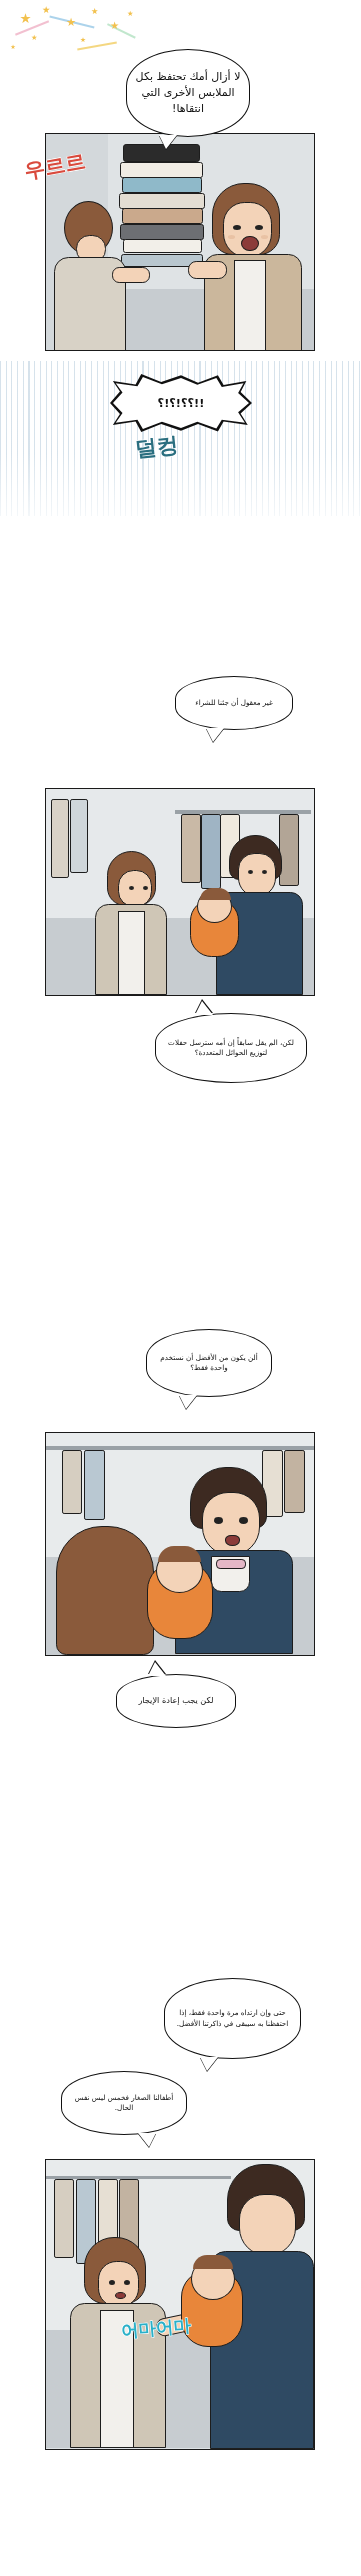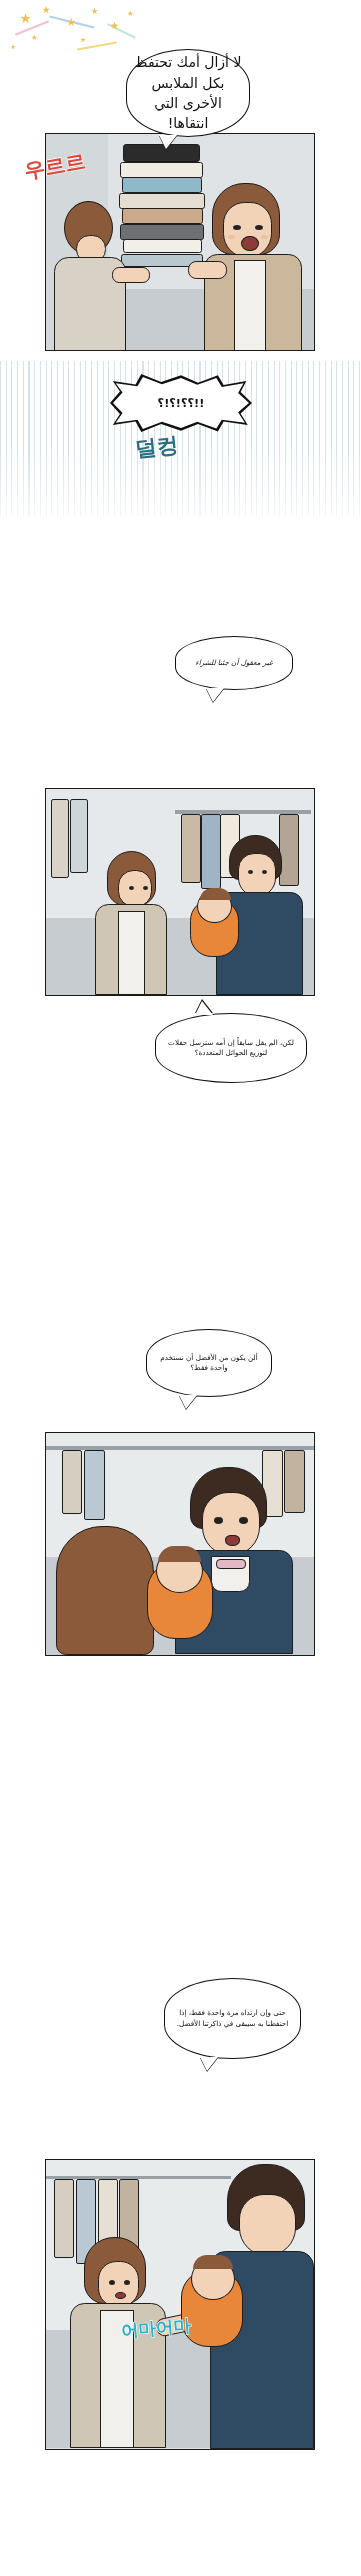--- a/index.html
+++ b/index.html
@@ -186,21 +186,21 @@
   <div class="star" style="left:31px;top:33px;font-size:7.2px;">★</div>
   <div class="star" style="left:80px;top:36px;font-size:6.7px;">★</div>
   <div class="star" style="left:127px;top:9.3px;font-size:7.2px;">★</div>
   <div class="star" style="left:10.3px;top:43px;font-size:6.2px;">★</div>
 
   <div class="ribbon" style="left:14.4px;top:27px;width:36px;height:1.5px;background:#f0b5c8;transform:rotate(-22deg);"></div>
   <div class="ribbon" style="left:49px;top:20.6px;width:46px;height:1.5px;background:#9ecbe8;transform:rotate(14deg);"></div>
   <div class="ribbon" style="left:77px;top:45px;width:40px;height:1.5px;background:#f2d06b;transform:rotate(-10deg);"></div>
   <div class="ribbon" style="left:106px;top:30px;width:31px;height:1.5px;background:#b6e3c4;transform:rotate(26deg);"></div>
 
-  <div class="bubble tail-bl" style="left:126px;top:49px;width:124px;height:88px;font-size:14px;">
+  <div class="bubble tail-bl" style="left:126px;top:49px;width:124px;height:88px;font-size:11px;">
     <span class="txt">لا أزال أمك تحتفظ بكل الملابس الأخرى التي انتقاها!</span>
   </div>
 
   <div class="panel" style="left:45px;top:133px;width:268px;height:216px;background:#e7eaec;">
 
     <div class="fig wall" style="left:0;top:0;width:268px;height:155px;"></div>
     <div class="fig floor" style="left:0;top:155px;width:268px;height:62px;"></div>
     <div class="fig" style="left:0;top:0;width:62px;height:216px;background:#d3d8db;"></div>
 
     <div class="fig ol" style="left:77px;top:10.3px;width:77px;height:17.5px;background:#2b2b2b;border-radius:3.1px;"></div>
@@ -240,21 +240,21 @@
   </div>
 
   <div class="sfx dark" style="left:135px;top:432px;font-size:21.6px;transform:rotate(-6deg);">
     <span>덜컹</span>
   </div>
 
   <div class="sfx red" style="left:24px;top:152px;font-size:20.6px;transform:rotate(-10deg);">
     <span>우르르</span>
   </div>
 
-  <div class="bubble tail-bl" style="left:175px;top:636px;width:118px;height:54px;font-size:7.2px;font-style:italic;">
+  <div class="bubble tail-bl" style="left:175px;top:676px;width:118px;height:54px;font-size:7.2px;">
     <span class="txt">غير معقول أن جئنا للشراء</span>
   </div>
 
 
   <div class="panel" style="left:45px;top:788px;width:268px;height:206px;background:#dfe3e6;">
     <div class="fig" style="left:0;top:0;width:268px;height:129px;background:#e6e9eb;"></div>
     <div class="fig floor" style="left:0;top:129px;width:268px;height:77px;"></div>
 
     <div class="fig rack" style="left:129px;top:20.6px;width:136px;height:4.1px;"></div>
     <div class="fig" style="left:135px;top:25px;width:17.5px;height:67px;background:#c9b9a6;border:1px solid #1d1d1d;border-radius:2.1px;"></div>
@@ -308,25 +308,31 @@
     <div class="fig" style="left:179px;top:102px;width:13.4px;height:9.3px;background:#8c3b39;border-radius:50% 50% 60% 60%;border:1px solid #1d1d1d;"></div>
     <div class="fig ol" style="left:129px;top:117px;width:118px;height:104px;background:#2f4a63;border-radius:13.4px 13.4px 0 0;"></div>
     <div class="fig shirtW ol" style="left:165px;top:123px;width:39px;height:36px;border-radius:0 0 10.3px 10.3px;"></div>
 
     <div class="fig orange ol" style="left:101px;top:129px;width:66px;height:77px;border-radius:28px;"></div>
     <div class="fig skin ol" style="left:110px;top:116px;width:47px;height:44px;border-radius:50%;"></div>
     <div class="fig hairA" style="left:112px;top:113px;width:43px;height:15.5px;border-radius:20.6px 20.6px 0 0;"></div>
     <div class="fig" style="left:170px;top:126px;width:28px;height:8.2px;background:#e4b7c6;border:1px solid #1d1d1d;border-radius:4.1px;"></div>
   </div>
 
+  <div class="bubble tail-tl" style="left:116px;top:1674px;width:120px;height:54px;font-size:8.2px;">
+    <span class="txt">لكن يجب إعادة الإيجار</span>
+  </div>
 
   <div class="bubble tail-bl" style="left:164px;top:1978px;width:137px;height:81px;font-size:7.2px;">
     <span class="txt">حتى وإن ارتداه مرة واحدة فقط، إذا احتفظنا به سيبقى في ذاكرتنا الأفضل.</span>
   </div>
 
+  <div class="bubble tail-br" style="left:61px;top:2071px;width:126px;height:64px;font-size:7.2px;">
+    <span class="txt">أطفالنا الصغار فخمس ليس نفس الحال.</span>
+  </div>
 
   <div class="panel" style="left:45px;top:2159px;width:268px;height:289px;background:#dfe3e6;">
     <div class="fig" style="left:0;top:0;width:268px;height:170px;background:#e8ebec;"></div>
     <div class="fig floor" style="left:0;top:170px;width:268px;height:118px;"></div>
 
     <div class="fig rack" style="left:0;top:15.5px;width:185px;height:3.6px;"></div>
     <div class="fig" style="left:8.2px;top:19px;width:17.5px;height:77px;background:#d6cec1;border:1px solid #1d1d1d;border-radius:2.1px;"></div>
     <div class="fig" style="left:30px;top:19px;width:17.5px;height:83px;background:#b9c8d2;border:1px solid #1d1d1d;border-radius:2.1px;"></div>
     <div class="fig" style="left:52px;top:19px;width:17.5px;height:72px;background:#e6dfd3;border:1px solid #1d1d1d;border-radius:2.1px;"></div>
     <div class="fig" style="left:73px;top:19px;width:17.5px;height:80px;background:#c2b3a1;border:1px solid #1d1d1d;border-radius:2.1px;"></div>

